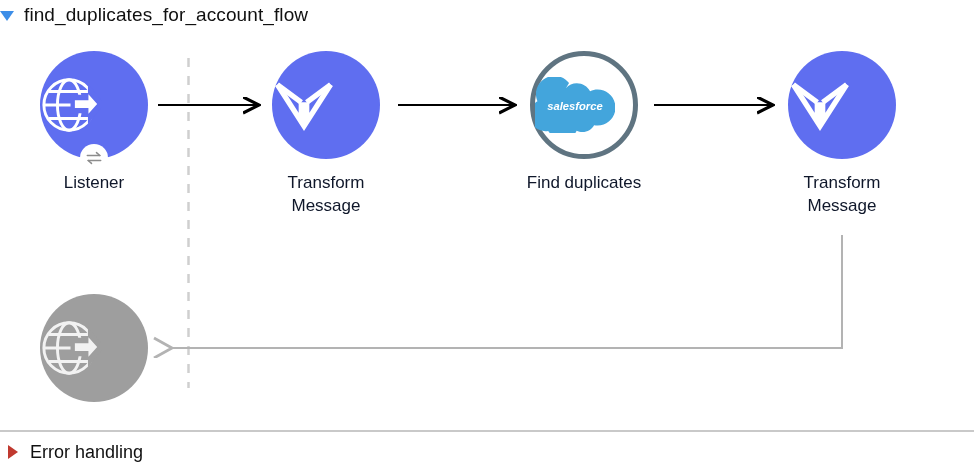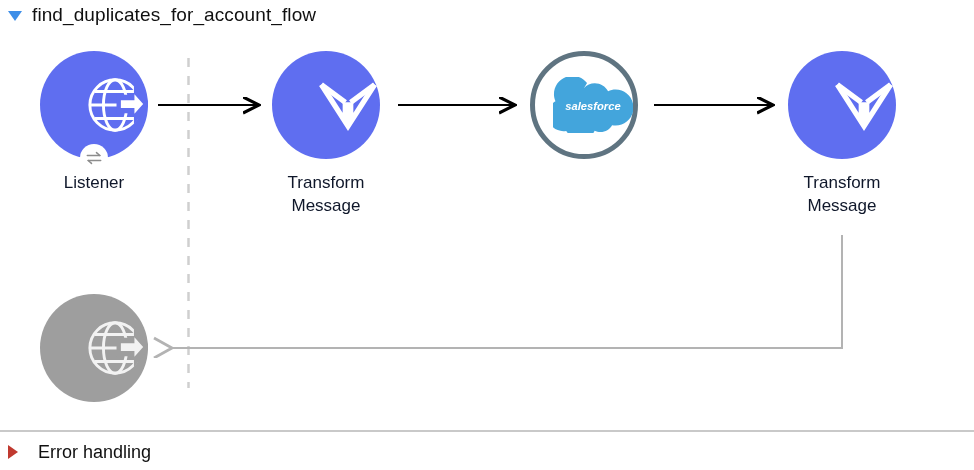--- a/index.html
+++ b/index.html
@@ -17,21 +17,20 @@
   }
 
   
   #flow-header {
     position: absolute;
     left: 0;
     top: 0;
     height: 30px;
     display: flex;
     align-items: center;
-    padding-left: 8px;
   }
   #flow-header .caret-down {
     width: 0; height: 0;
     border-left: 7px solid transparent;
     border-right: 7px solid transparent;
     border-top: 10px solid #3d8ee8;
     margin-right: 10px;
     margin-top: 2px;
   }
   #flow-title {
@@ -62,21 +61,21 @@
     text-align: center;
   }
   .node-circle {
     width: 108px;
     height: 108px;
     border-radius: 50%;
     margin: 0 auto;
     position: relative;
     display: flex;
     align-items: center;
-    justify-content: flex-end;
+    justify-content: flex-start;
     box-sizing: border-box;
   }
   .node-circle.purple { background: #5f6ef0; }
   .node-circle.gray   { background: #9e9e9e; }
   .node-circle.white  { background: #ffffff; border: 5px solid #5f7481; }
 
   .node-label {
     margin-top: 12px;
     font-size: 17px;
     line-height: 23px;
@@ -108,21 +107,20 @@
     height: 2px;
     background: #c9c9c9;
   }
   #error-handling {
     position: absolute;
     left: 8px;
     top: 438px;
     height: 28px;
     display: flex;
     align-items: center;
-    gap: 8px;
   }
   #error-handling .caret-right {
     width: 0; height: 0;
     border-top: 7px solid transparent;
     border-bottom: 7px solid transparent;
     border-left: 10px solid #c0392f;
     margin-right: 12px;
   }
   #error-handling-label {
     font-size: 18px;
@@ -202,20 +200,21 @@
 Message</div>
   </div>
 
   <div class="node" style="left:514px; top:21px;">
     <div class="node-circle white">
       <svg width="80" height="56" viewBox="0 0 100 70">
         <path fill="#43a5dc" d="M38 14c4-4.4 9.6-7.1 15.8-7.1 8.3 0 15.5 4.6 19.3 11.4 3.3-1.5 7-2.3 10.9-2.3 14.4 0 26 11.7 26 26.1S98.4 68.2 84 68.2c-1.8 0-3.5-.2-5.1-.5-3.3 5.9-9.6 9.9-16.9 9.9-3 0-5.9-.7-8.5-1.9C50.2 83.5 42.5 88 33.7 88c-9.1 0-17-4.8-21.5-12-1.3.3-2.7.4-4.1.4C-4.6 76.4-15 66-15 53.1c0-8.6 4.7-16.2 11.6-20.2-1.4-3.2-2.2-6.8-2.2-10.5C-5.6 7.9 6.4-4 21.2-4c8.7 0 16.4 4.1 21.3 10.5z" transform="translate(6,2) scale(0.86)"></path>
         <text x="50" y="41" fill="#ffffff" font-family="'Liberation Sans', sans-serif" font-size="14" font-style="italic" font-weight="bold" text-anchor="middle">salesforce</text>
       </svg>
     </div>
+    <div class="node-label">Find duplicates</div>
   </div>
 
   <div class="node" style="left:772px; top:21px;">
     <div class="node-circle purple">
       <svg width="64" height="58" viewBox="0 0 72 62">
         <g fill="none" stroke="#ffffff" stroke-width="6" stroke-linejoin="miter">
           <path d="M6 8 L33 50 L33 28"></path>
           <path d="M66 8 L39 50 L39 28"></path>
           <path d="M6 8 L33 28"></path>
           <path d="M66 8 L39 28"></path>

